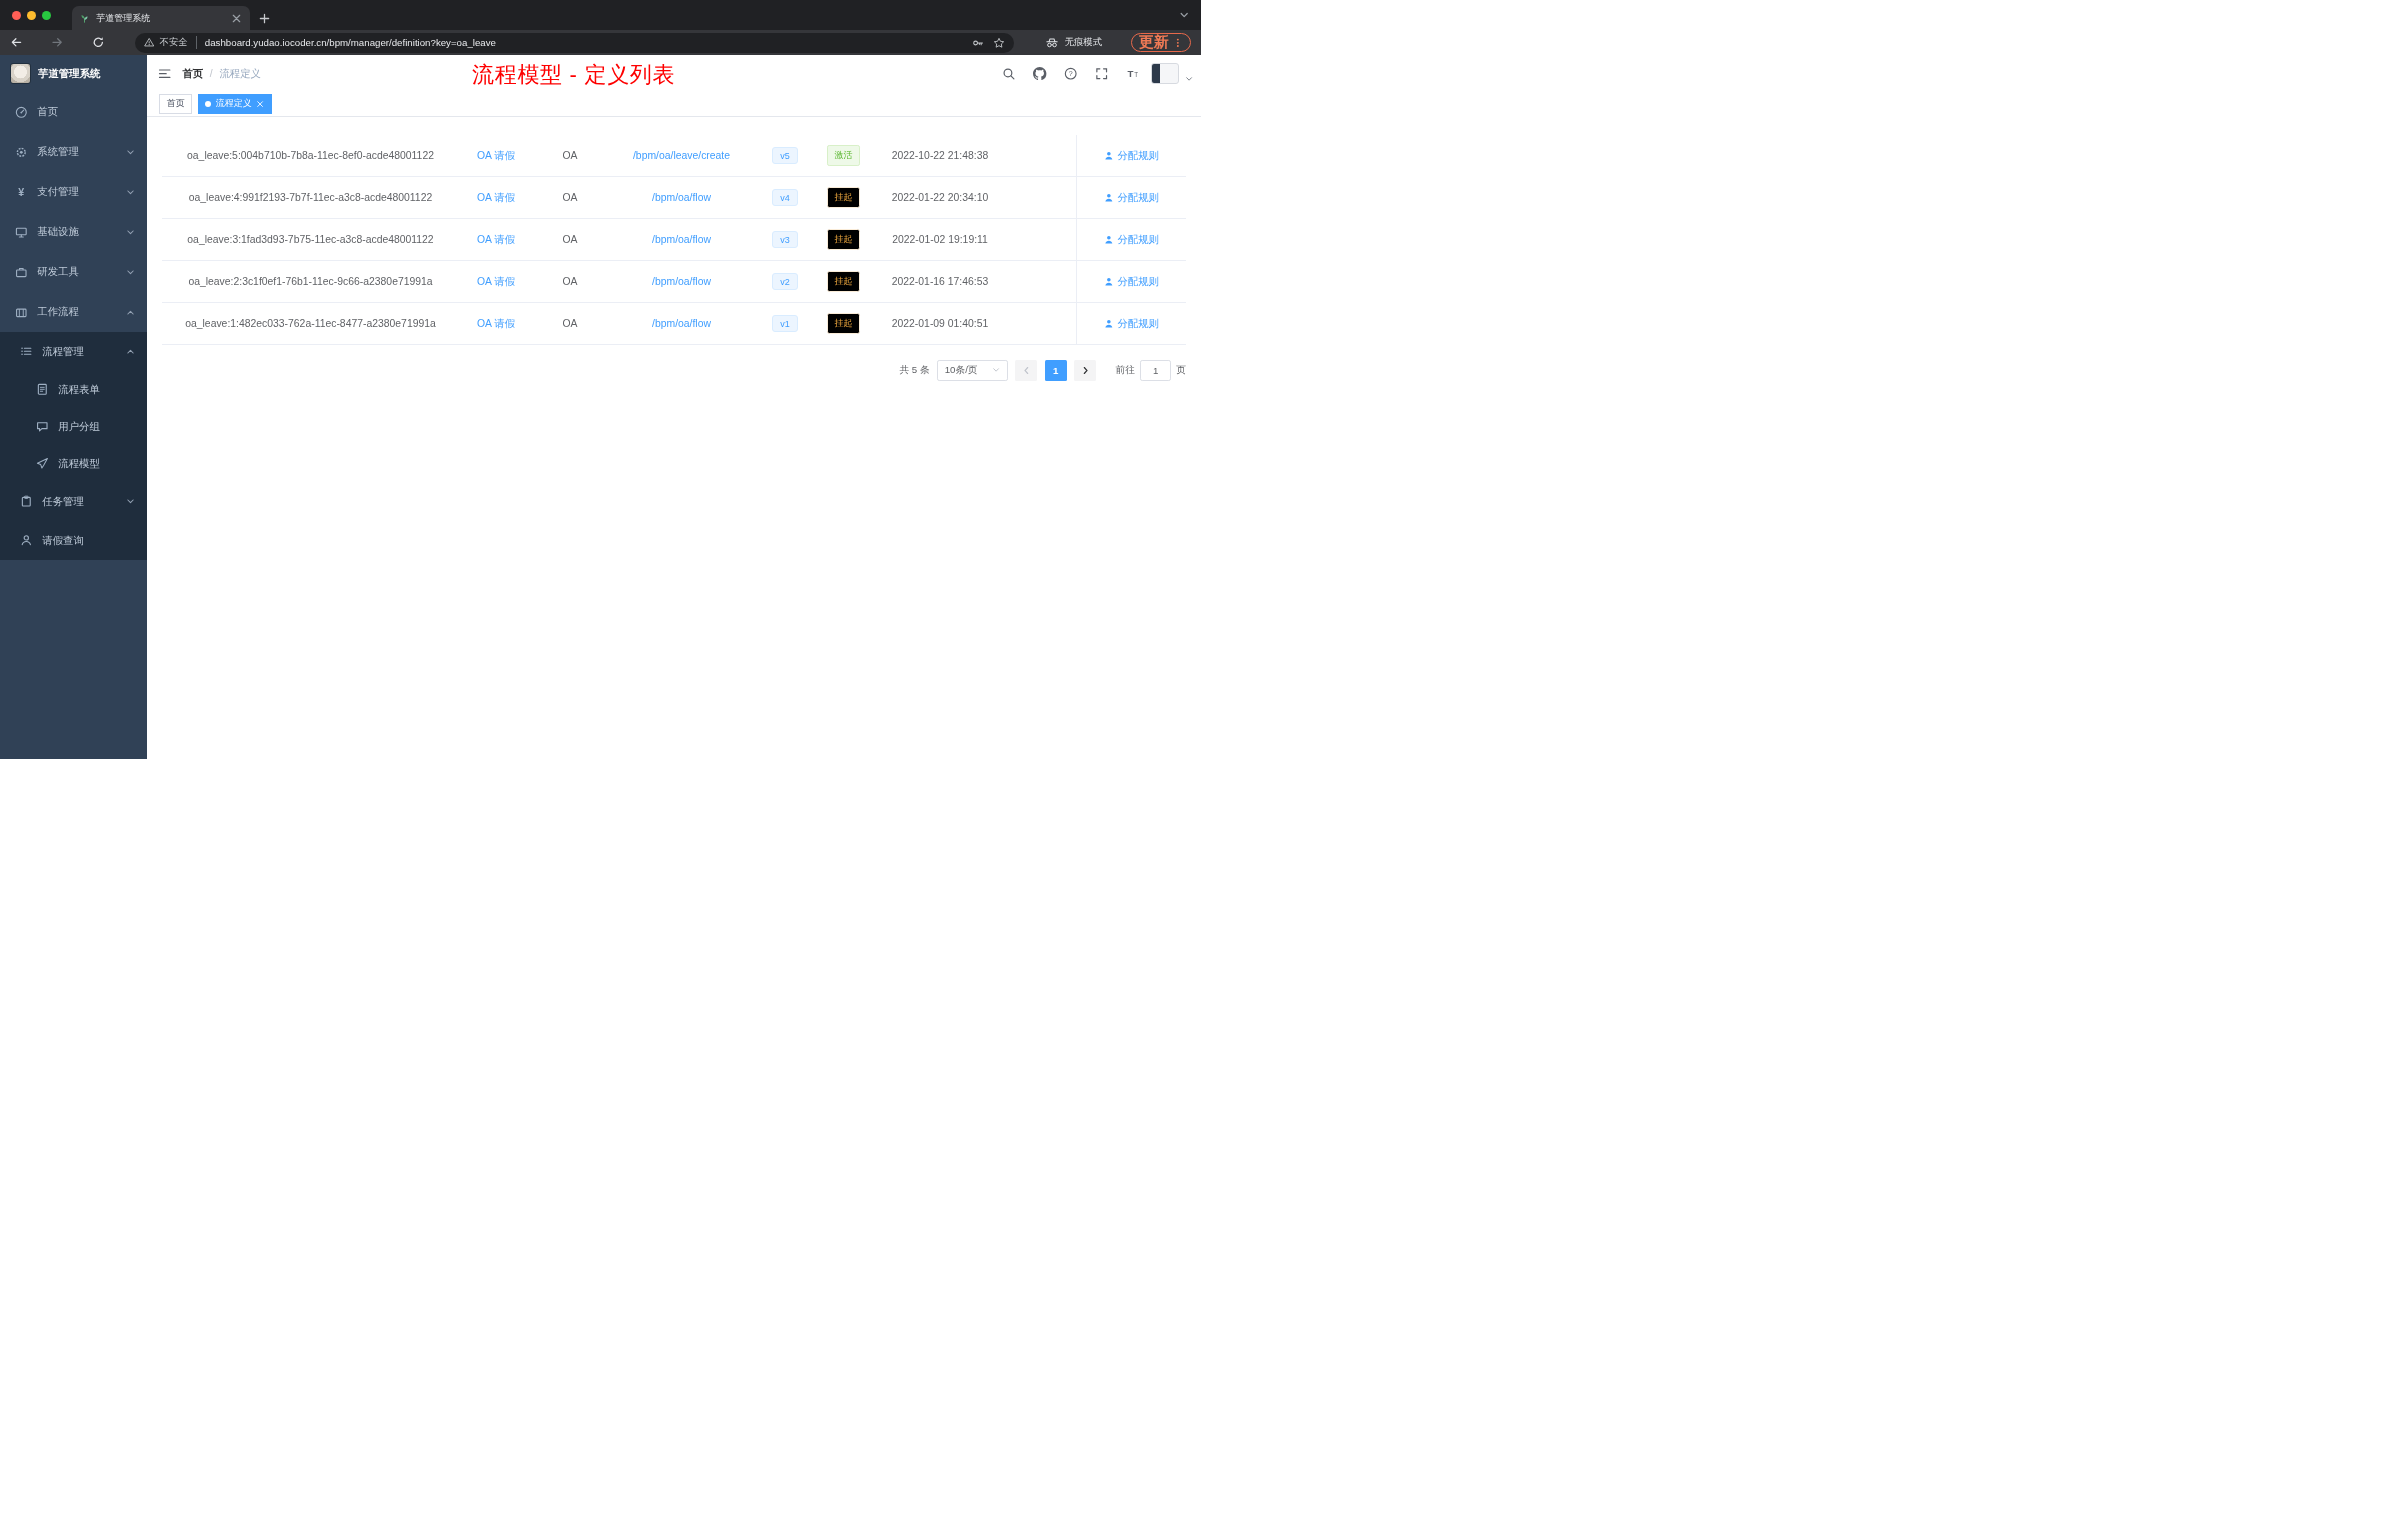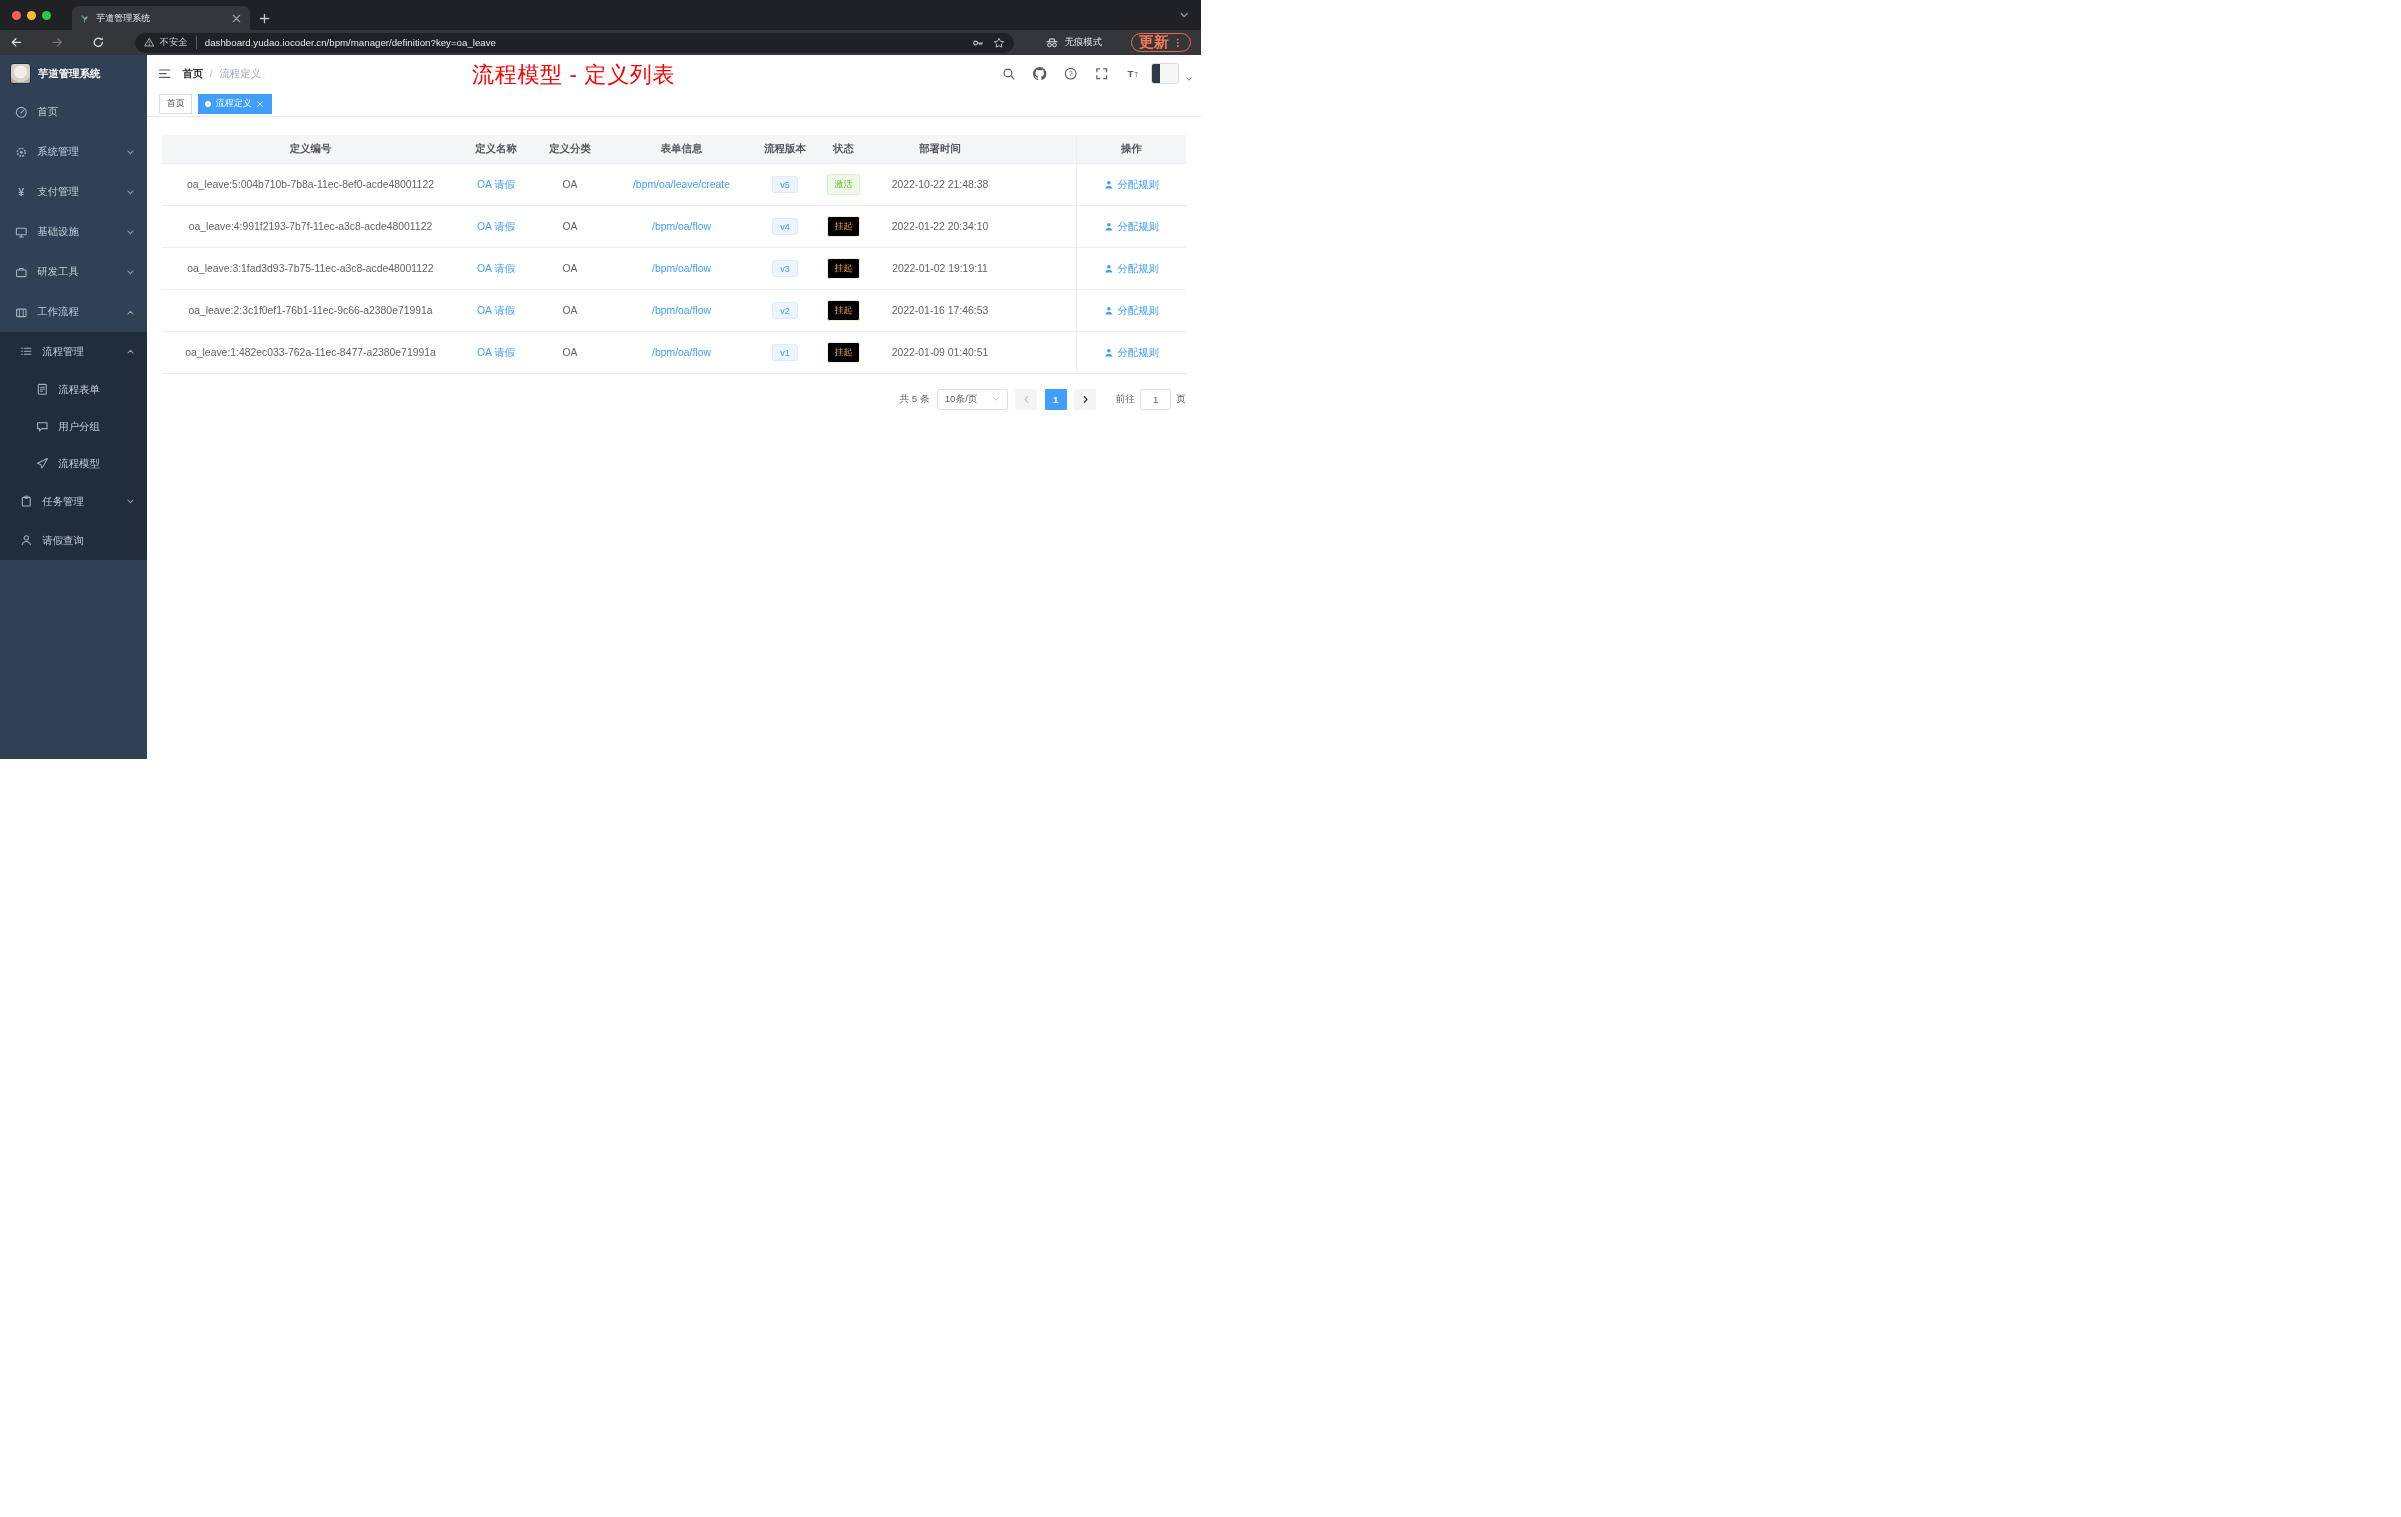--- a/index.html
+++ b/index.html
@@ -438,31 +438,20 @@
             <span class="t-close">
               <svg viewBox="0 0 12 12">
                 <path d="M2.5 2.5l7 7M9.5 2.5l-7 7" stroke="currentColor" stroke-width="1.3" stroke-linecap="round"></path>
               </svg>
             </span>
           </span>
         </div>
 
       <div class="content">
         <div class="table">
-          <div class="thead">
-              <div class="cell th c-id">定义编号</div>
-              <div class="cell th c-name">定义名称</div>
-              <div class="cell th c-cat">定义分类</div>
-              <div class="cell th c-form">表单信息</div>
-              <div class="cell th c-ver">流程版本</div>
-              <div class="cell th c-status">状态</div>
-              <div class="cell th c-time">部署时间</div>
-              <div class="cell th c-filler"></div>
-              <div class="cell th c-action">操作</div>
-            </div>
           <div>
               <div class="trow">
                 <div class="cell c-id">oa_leave:5:004b710b-7b8a-11ec-8ef0-acde48001122</div>
                 <div class="cell c-name">
                   <span class="blue-link">OA 请假</span>
                 </div>
                 <div class="cell c-cat">OA</div>
                 <div class="cell c-form">
                   <span class="blue-link">/bpm/oa/leave/create</span>
                 </div>

